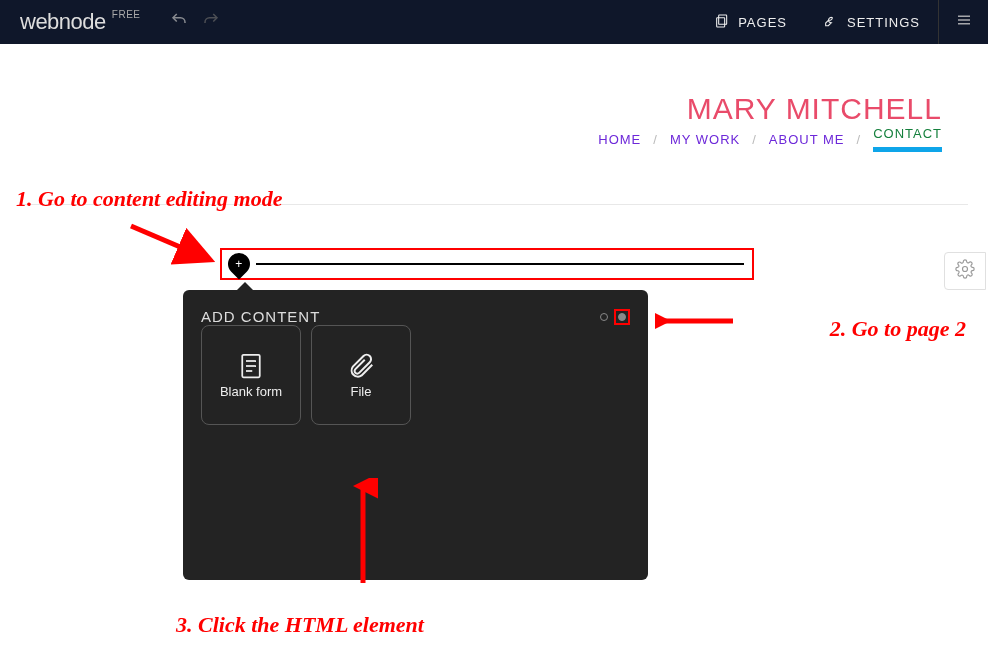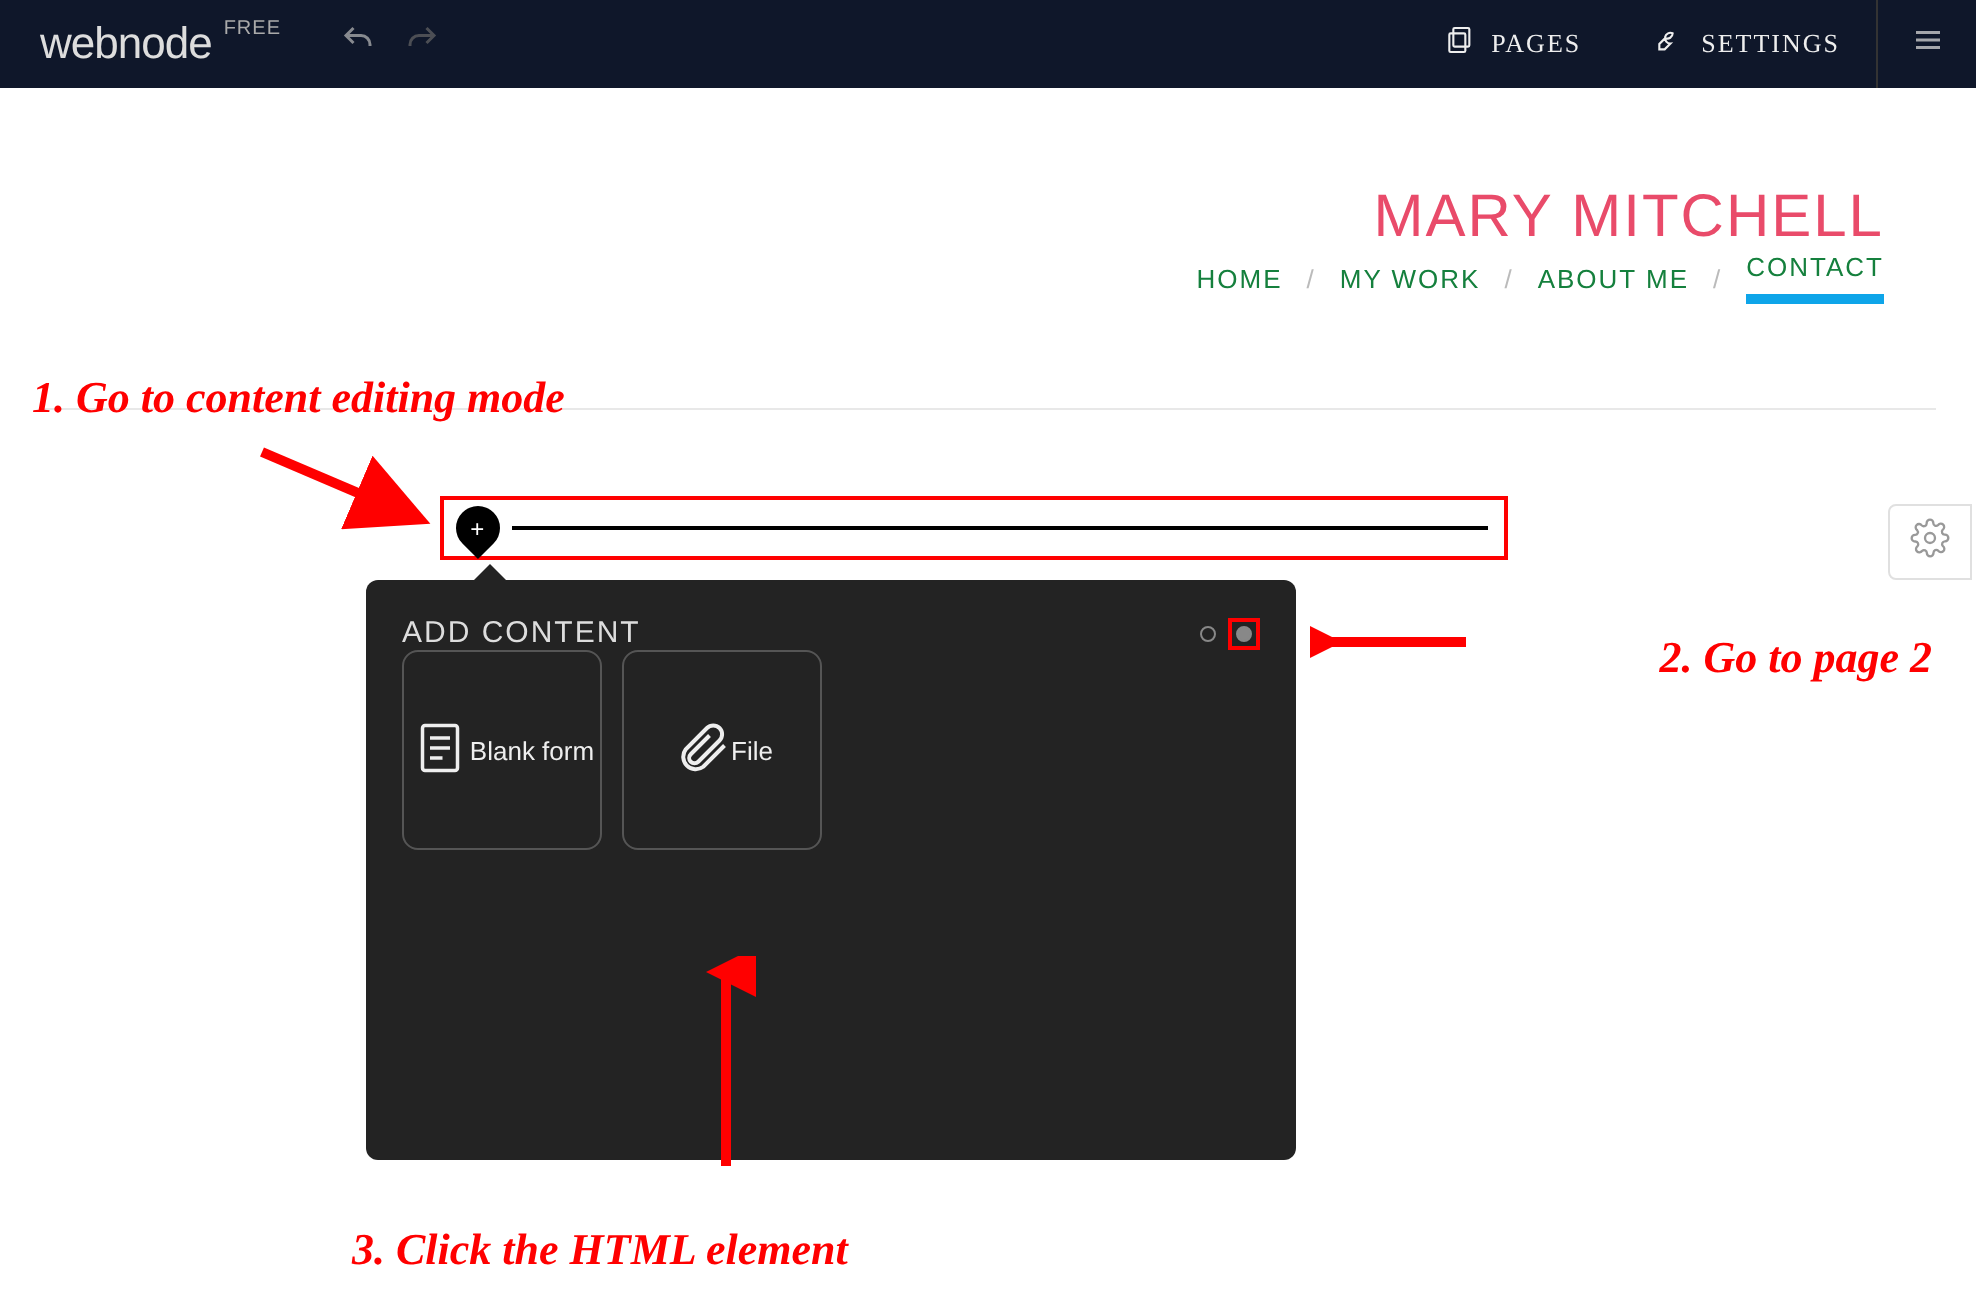--- a/index.html
+++ b/index.html
@@ -50,21 +50,20 @@
   }
   .top-btn {
     display: flex;
     align-items: center;
     gap: 8px;
     padding: 0 18px;
     font-size: 13px;
     letter-spacing: 1px;
     color: #eee;
     cursor: pointer;
-    font-family: Liberation Serif, serif;
   }
   .hamburger {
     width: 50px;
     display: flex;
     align-items: center;
     justify-content: center;
     border-left: 1px solid #333;
   }
   .hamburger svg { opacity: 0.8; }
 
@@ -84,21 +83,21 @@
   }
   .site-nav {
     display: flex;
     align-items: center;
     gap: 12px;
     font-size: 13px;
     letter-spacing: 1px;
     color: #555;
   }
   .site-nav .sep { color: #bbb; }
-  .site-nav a { color: #15803d; text-decoration: none; cursor: pointer; }
+  .site-nav a { color: #6d28d9; text-decoration: none; cursor: pointer; }
   .site-nav a.active {
     color: #15803d;
     border-bottom: 5px solid #0ea5e9;
     padding-bottom: 6px;
   }
 
   
   .sep-line {
     height: 1px;
     background: #e8e8e8;
@@ -204,21 +203,21 @@
   .option-row {
     display: flex;
     gap: 10px;
   }
   .option {
     width: 100px;
     height: 100px;
     border: 1px solid #555;
     border-radius: 8px;
     display: flex;
-    flex-direction: row;
+    flex-direction: column;
     align-items: center;
     justify-content: center;
     cursor: pointer;
     color: #eee;
     font-size: 13px;
   }
   .option.highlight {
     outline: 3px solid #ff0000;
     outline-offset: 0;
   }

